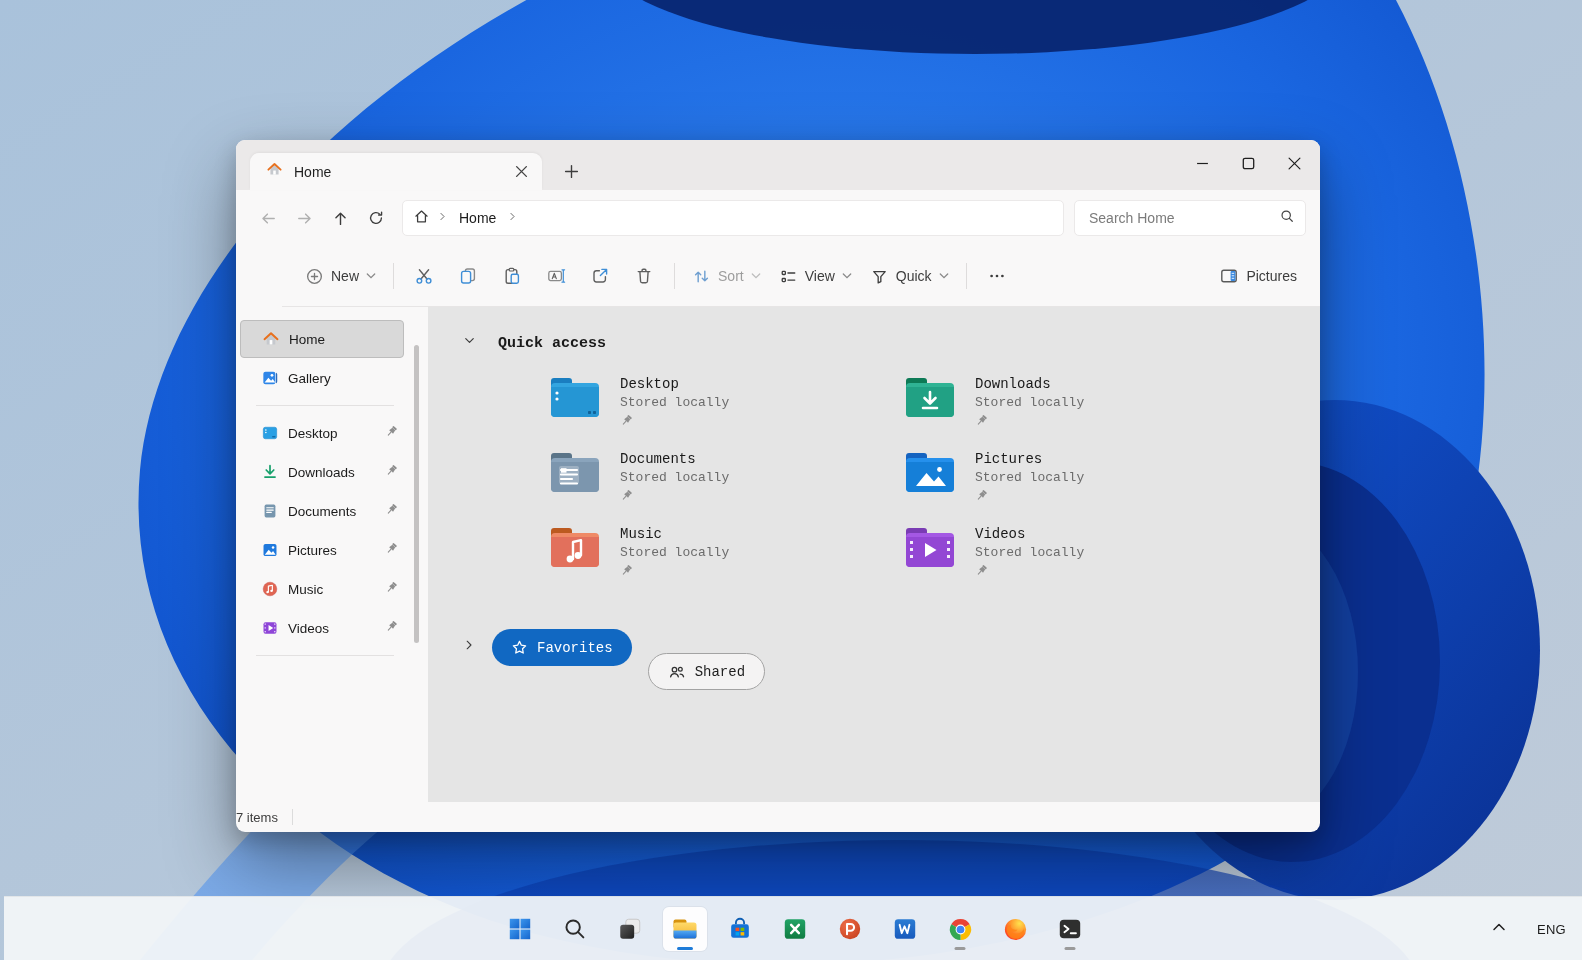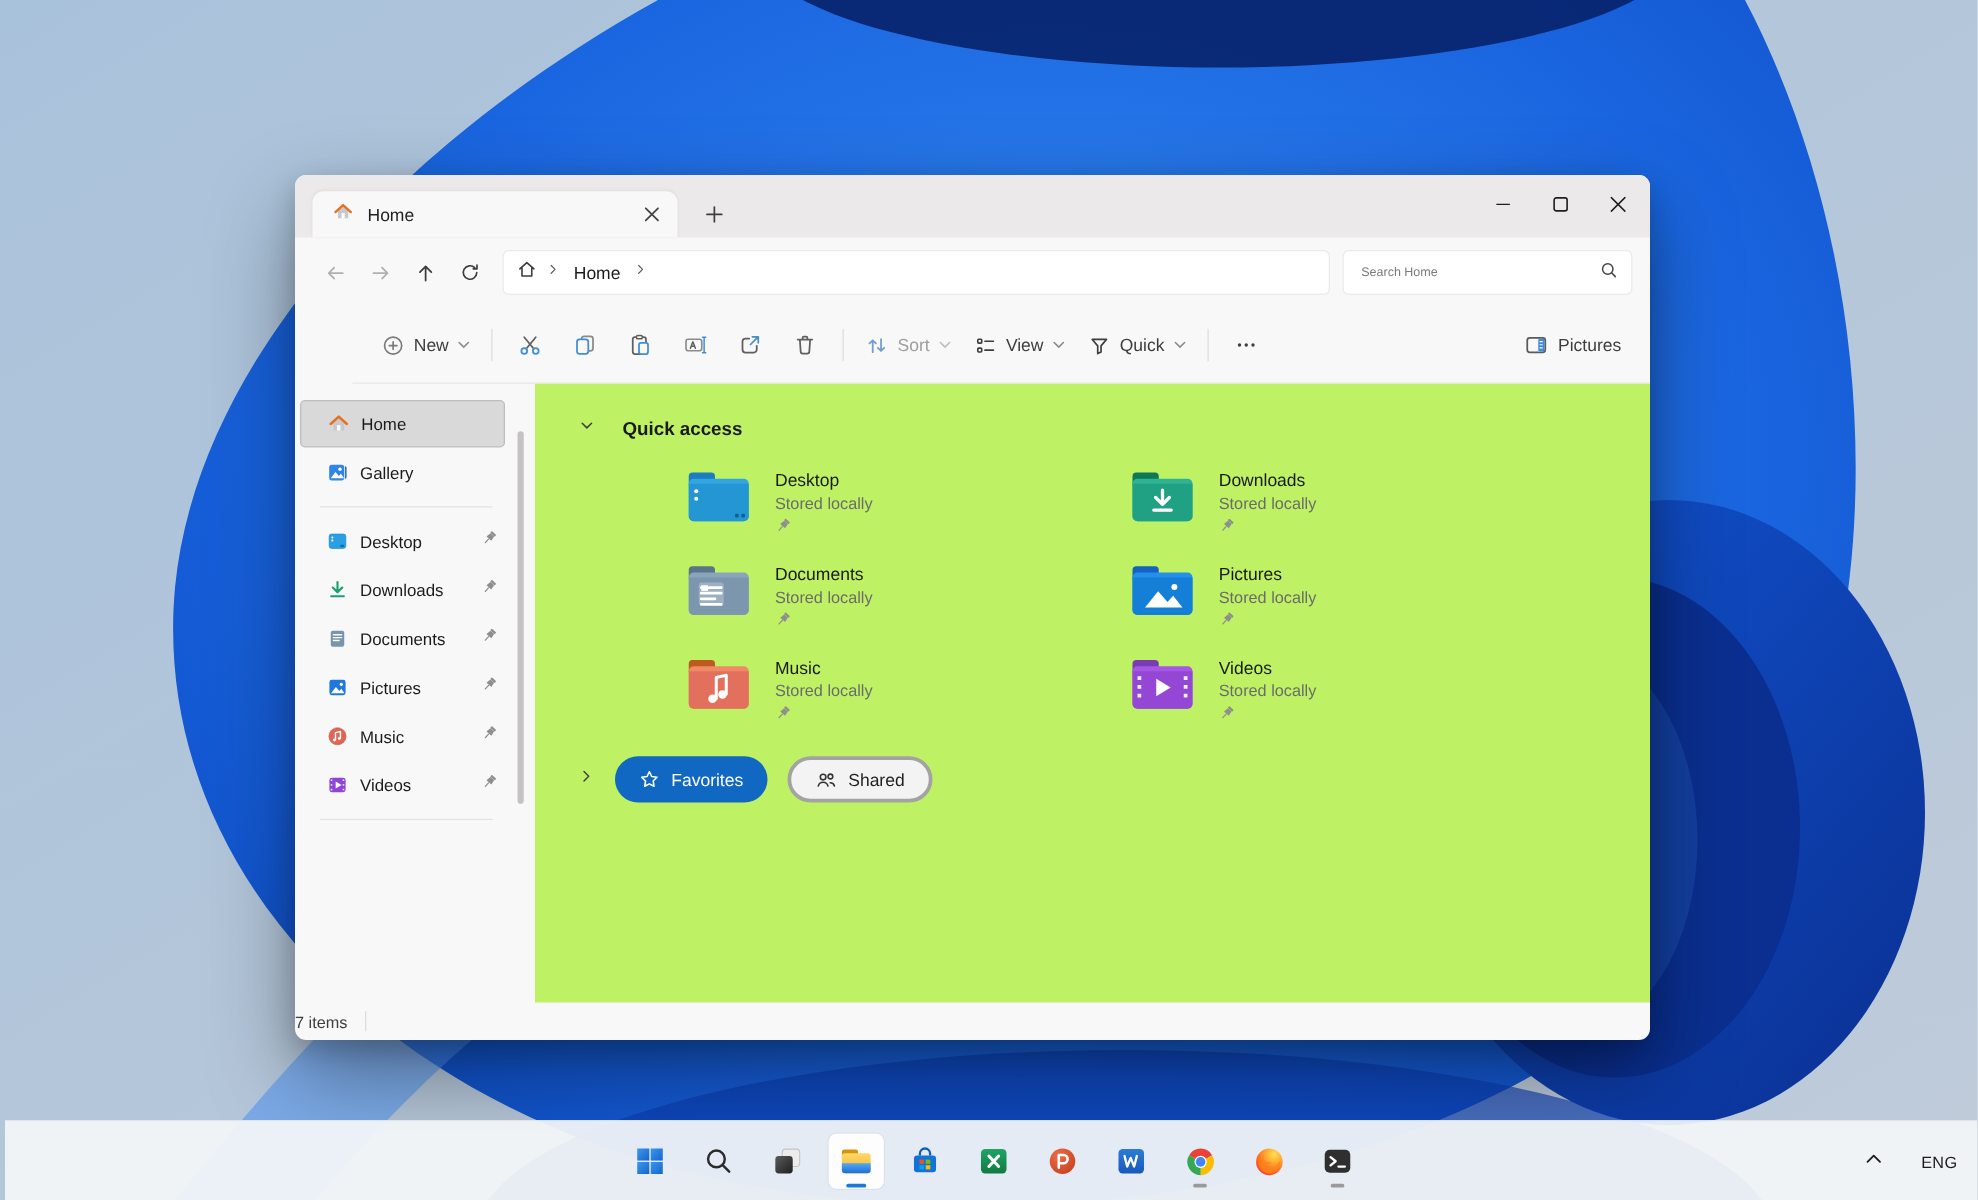--- a/index.html
+++ b/index.html
@@ -23,21 +23,21 @@
   .win-controls { position:absolute; right:3px; top:0; height:46px; display:flex; }
   .win-controls .icon-btn { width:46px; height:46px; border-radius:0; }
 
   .navbar { height:56px; display:flex; align-items:center; padding:0 14px; }
   .nav-btn { width:36px; height:36px; }
   .addressbar { flex:1; height:36px; margin:0 10px 0 8px; background:#fff; border:1px solid #ebe9e9;
                 border-radius:5px; display:flex; align-items:center; padding:0 10px; gap:6px; }
   .crumb { font-size:14px; color:#1b1b1b; padding:0 4px; }
   .searchbox { width:232px; height:36px; background:#fff; border:1px solid #ebe9e9; border-radius:5px;
                display:flex; align-items:center; padding:0 10px 0 14px; }
-  .searchbox input { flex:1; border:none; outline:none; font-size:10px; color:#1b1b1b; background:transparent;
+  .searchbox input { flex:1; border:none; outline:none; font-size:14px; color:#1b1b1b; background:transparent;
                      font-family:"Liberation Sans","DejaVu Sans",sans-serif; }
   .searchbox input::placeholder { color:#7b7b7b; }
 
   .toolbar { height:61px; display:flex; align-items:center; padding:0 14px; border-bottom:1px solid #e7e5e5;margin-left:46px; }
   .tbtn { display:flex; align-items:center; gap:7px; padding:8px 9px; border-radius:5px; }
   .tbtn .lbl { font-size:14px; color:#3d3d3d; }
   .tbtn.disabled .lbl { color:#9d9d9d; }
   .tb-iconbtn { width:44px; height:38px; }
   .tb-div { width:1px; height:26px; background:#dedcdc; margin:0 8px; }
   .flex1 { flex:1; }
@@ -47,33 +47,33 @@
   .sb-item { height:38px; display:flex; align-items:center; padding:0 6px 0 4px; border-radius:4px; margin:1px 0; }
   .sb-item.selected { background:#d9d9d9; border:1px solid #bdbdbd; }
   .sb-chev { width:16px; display:flex; justify-content:center; flex:none; }
   .sb-icon { width:20px; display:flex; justify-content:center; flex:none; margin-right:8px; }
   .sb-item .no-chev { margin-left:16px; }
   .sb-label { flex:1; font-size:13.5px; color:#1b1b1b; white-space:nowrap; overflow:hidden; }
   .sb-pin { flex:none; margin-left:4px; }
   .sb-sep { height:1px; background:#e3e1e1; margin:8px 10px 8px 16px; }
   .sb-scroll { position:absolute; right:9px; top:38px; width:5px; height:298px; background:#c4c2c2; border-radius:3px; }
 
-  .content { flex:1; background:#bef264; }
+  .content { flex:1; background:#e5e5e5;font-family:Liberation Mono, monospace; }
   .qa-header { display:flex; align-items:center; gap:21px; padding:26px 0 0 34px; }
   .qa-title { font-size:15px; font-weight:700; color:#1a1a1a; }
   .tiles { display:grid; grid-template-columns:355px 355px; margin:22px 0 0 120px; row-gap:21px; }
   .tile { display:flex; gap:18px; height:54px; }
   .tile-icon { width:54px; height:46px; flex:none; }
   .tile-name { font-size:14px; color:#191919; line-height:19px; }
   .tile-status { font-size:13px; color:#6b6b6b; line-height:18px; }
   .tile .pin-row { margin-top:2px; }
   .pivots { display:flex; align-items:center; gap:16px; margin:26px 0 0 34px; }
   .pill { height:37px; border-radius:19px; display:flex; align-items:center; gap:9px; padding:0 19px; font-size:14px; }
   .pill.active { background:#1168c2; color:#fff;align-items:center; }
-  .pill.plain { background:#f4f3f3; border:3px solid #a3a3a3; color:#1f1f1f; }
+  .pill.plain { background:#f4f3f3; border:1px solid #a3a3a3; color:#1f1f1f;margin-top:48px; }
 
   .statusbar { height:30px; display:flex; align-items:center; padding-left:0; }
   .status-count { font-size:13px; color:#3d3d3d; }
   .status-div { width:1px; height:16px; background:#dcdcdc; margin-left:14px; }
 
   
   .taskbar { position:absolute; left:4px; bottom:0; width:1582px; height:64px;
              background:rgba(242,245,248,.94); border-top:1px solid rgba(0,0,0,.05); }
   .tb-center { position:absolute; left:50%; transform:translateX(-50%); top:0; height:64px;
                display:flex; align-items:center; gap:11px; }

